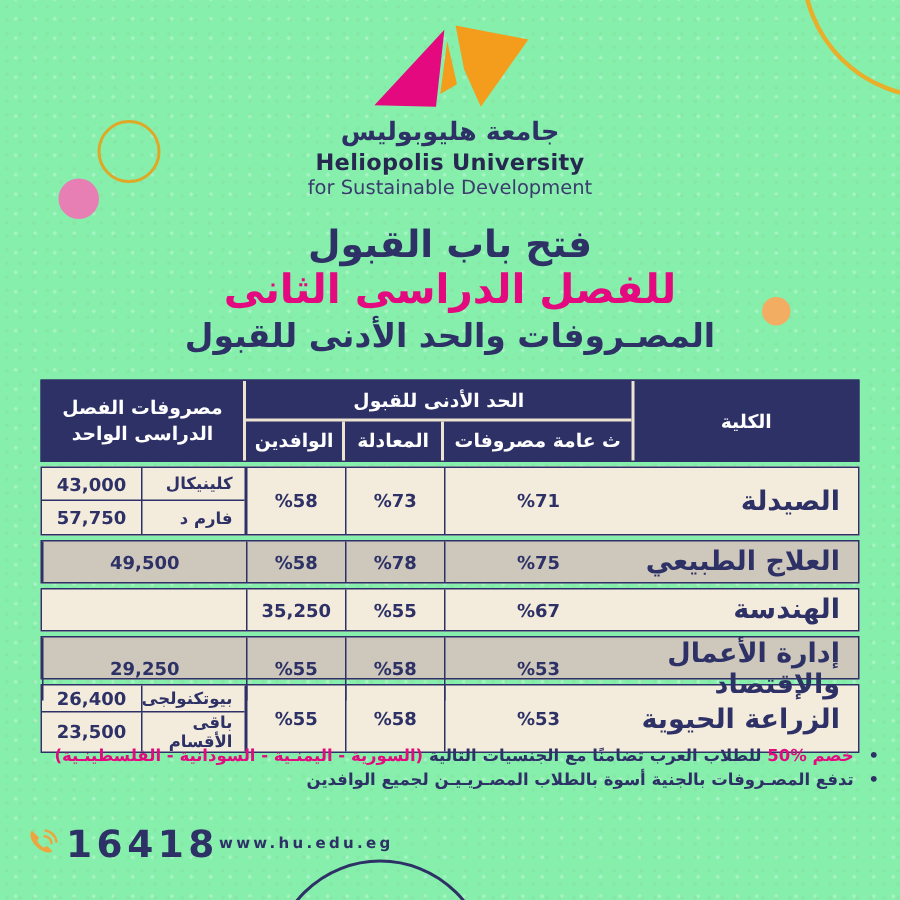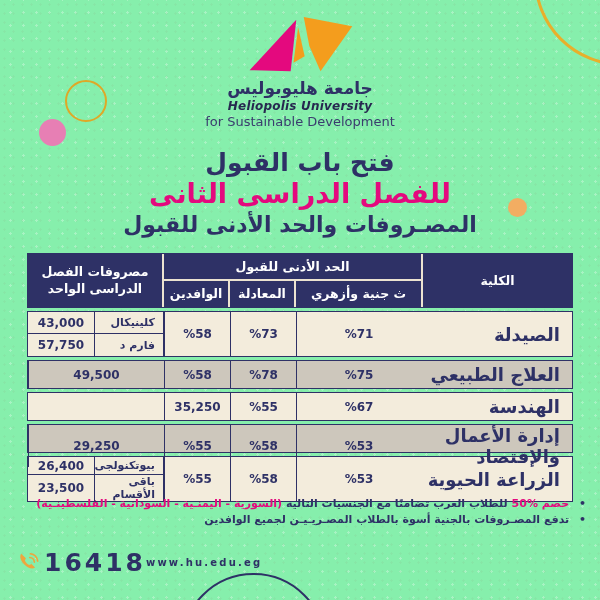--- a/index.html
+++ b/index.html
@@ -15,21 +15,21 @@
 
   .deco { position:absolute; border-radius:50%; }
   .deco-gold-tl   { left:65px;  top:80px;   width:42px;  height:42px;  border:2.5px solid #dfa827; }
   .deco-pink-dot  { left:39px;  top:119px;  width:27px;  height:27px;  background:#e77fb4; }
   .deco-gold-tr   { left:534px; top:-110px; width:176px; height:176px; border:3px solid #e8af2b; }
   .deco-orange-dot{ left:508px; top:198px;  width:19px;  height:19px;  background:#f2ad62; }
   .deco-navy-arc  { left:181px; top:573px;  width:145px; height:145px; border:2px solid #2e3166; background:transparent; }
 
   .logo { position:absolute; top:14px; left:0; right:0; display:flex; flex-direction:column; align-items:center; }
   .logo-ar  { font-size:17px; font-weight:700; color:#2e3166; margin-top:2px; }
-  .logo-en  { font-size:12px; font-weight:700; color:#26284f; margin-top:1px; letter-spacing:.2px;font-style:italic; }
+  .logo-en  { font-size:15px; font-weight:700; color:#26284f; margin-top:1px; letter-spacing:.2px; }
   .logo-tag { font-size:13px; font-weight:400; color:#3a3c6e; margin-top:1px; }
 
   .headline { position:absolute; top:147px; left:0; right:0; text-align:center; direction:rtl; }
   .hl1 { font-size:25px; font-weight:700; color:#2e3166; line-height:1.25; }
   .hl2 { font-size:27px; font-weight:800; color:#e4097e; line-height:1.2; }
   .hl3 { font-size:22px; font-weight:700; color:#2e3166; line-height:1.3; }
 
   .fees-table { position:absolute; left:27px; top:253px; width:546px; direction:rtl; color:#2e3166; }
   .thead { height:55px; background:#2e3166; border:1.5px solid #2e3166; color:#fff;
            display:grid; grid-template-columns:151px 125px 66px 66px 1fr; grid-template-rows:1fr 1fr;
@@ -99,21 +99,21 @@
     <div class="hl1">فتح باب القبول</div>
     <div class="hl2">للفصل الدراسى الثانى</div>
     <div class="hl3">المصـروفات والحد الأدنى للقبول</div>
   </div>
 
   <div class="fees-table">
 
     <div class="thead">
       <div class="th th-faculty">الكلية</div>
       <div class="th th-min">الحد الأدنى للقبول</div>
-      <div class="th th-general">ث جنية وأزهري</div>
+      <div class="th th-general">ث عامة مصروفات</div>
       <div class="th th-equiv">المعادلة</div>
       <div class="th th-incoming">الوافدين</div>
       <div class="th th-fees">مصروفات الفصل الدراسى الواحد</div>
     </div>
 
     <div class="row double light">
       <div class="td td-faculty a-faculty">الصيدلة</div>
       <div class="td sep pct a-general">%71</div>
       <div class="td sep pct a-equiv">%73</div>
       <div class="td sep pct a-incoming">%58</div>

